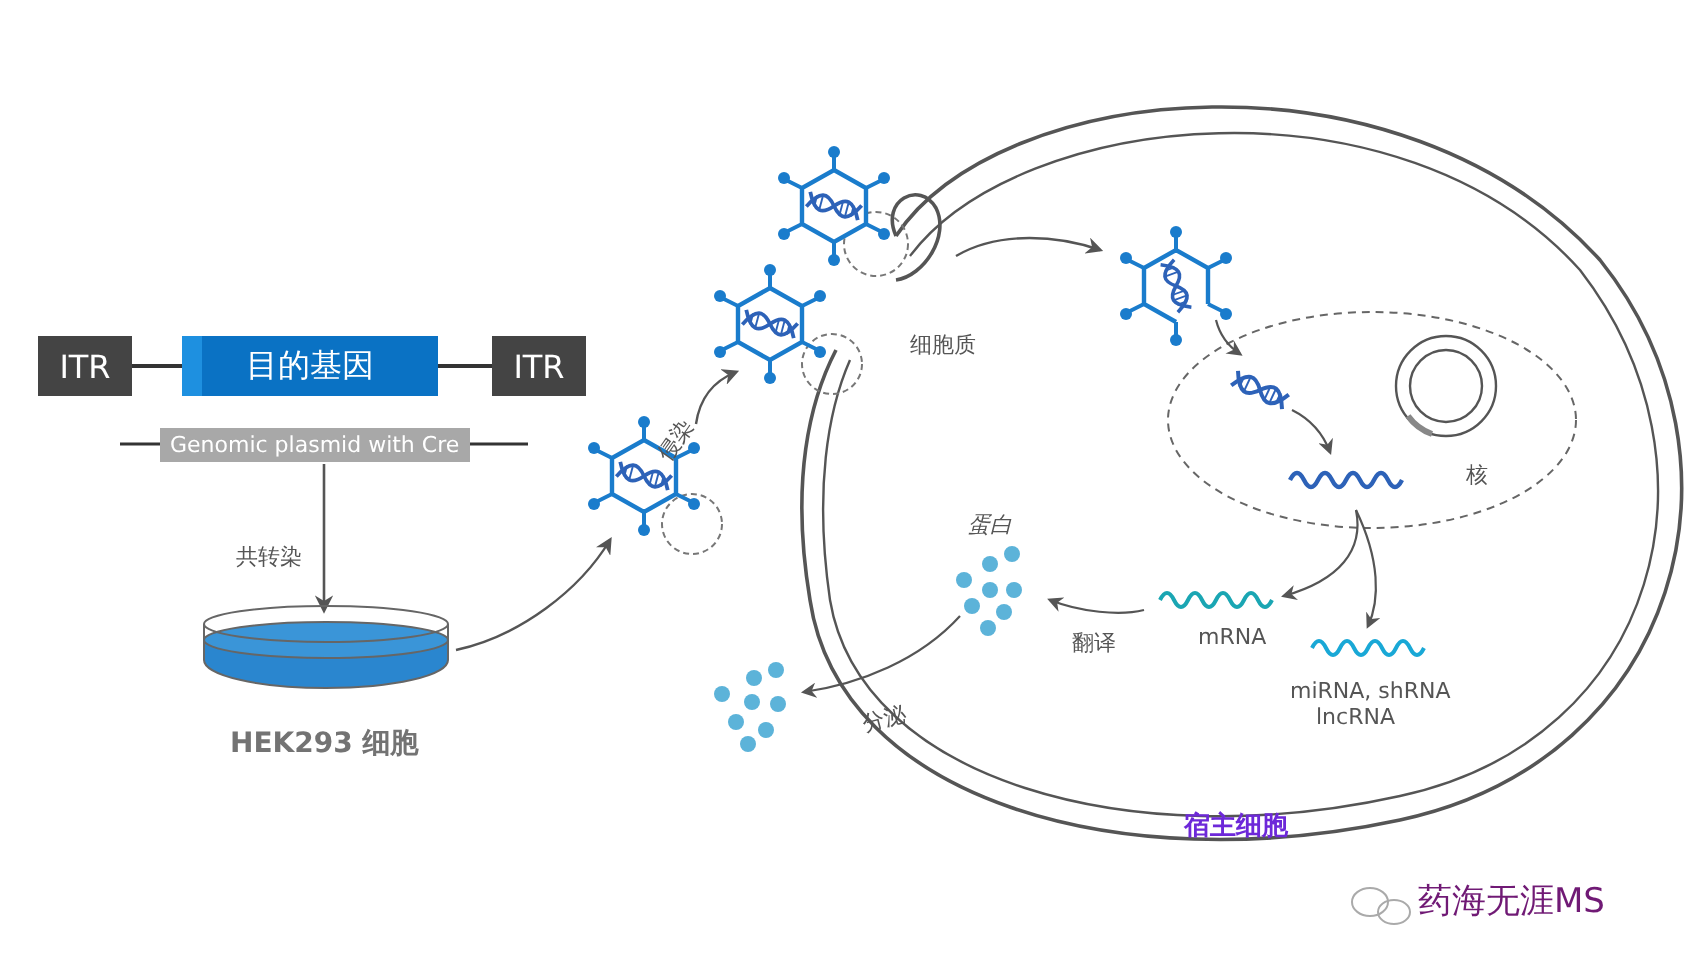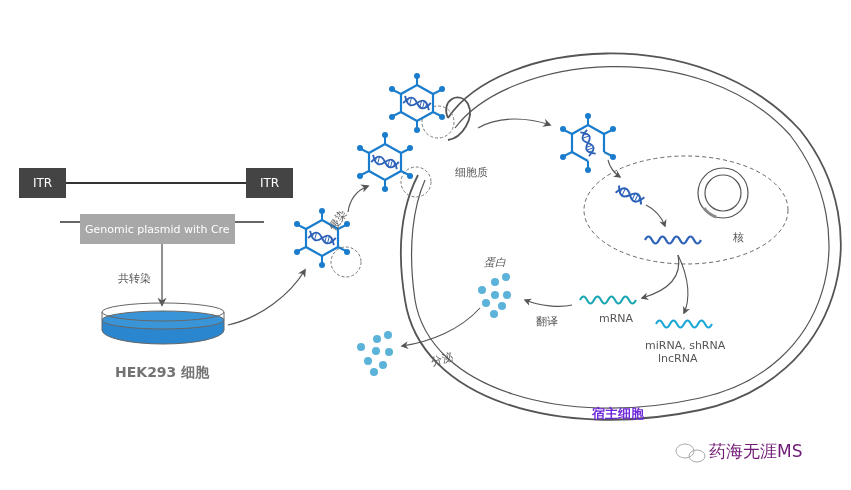--- a/index.html
+++ b/index.html
@@ -1,25 +1,25 @@
 <!DOCTYPE html>
 <html><head>
 <meta charset="utf-8">
 <style>
   html, body { margin: 0; padding: 0; background: #ffffff; }
   body { width: 851px; height: 490px; position: relative; overflow: hidden;
          font-family: "DejaVu Sans", "Liberation Sans", sans-serif; }
   #stage { position: absolute; left: 0; top: 0; width: 851px; height: 490px; }
   .lbl { position: absolute; white-space: nowrap; color: #555; font-size: 11px; line-height: 1; }
   .box { position: absolute; display: flex; align-items: center; justify-content: center;
-         color: #ffffff; font-size: 12px; }
+         color: #ffffff; font-size: 16px; }
   .itr { background: #444444; width: 47px; height: 30px; }
   .gene { background: #0a72c4; width: 128px; height: 30px; }
   .gene::before { content: ""; position: absolute; left: 0; top: 0; width: 10px; height: 100%; background: #1e90e0; }
-  .plasmid { background: #a8a8a8; height: 30px; padding: 0 5px; font-size: 11px; }
+  .plasmid { background: #a8a8a8; height: 17px; padding: 0 5px; font-size: 11px; }
   .rot { transform-origin: left top; }
 </style>
 </head>
 <body>
 
 <div id="stage">
   <svg id="art" width="851" height="490" viewBox="0 0 851 490" style="position:absolute;left:0;top:0;">
     <defs>
       <marker id="arr" viewBox="0 0 10 10" refX="8" refY="5" markerWidth="7" markerHeight="7" orient="auto">
         <path d="M0,0 L10,5 L0,10 L3,5 z" fill="#555"></path>
@@ -154,20 +154,23 @@
 
     <g fill="none" stroke="#aaa" stroke-width="1">
       <ellipse cx="685" cy="451" rx="9" ry="7"></ellipse>
       <ellipse cx="697" cy="456" rx="8" ry="6"></ellipse>
     </g>
   </svg>
 
   <div class="box itr" style="left:19px;top:168px;">
     <span>ITR</span>
   </div>
+  <div class="box gene" style="left:91px;top:168px;">
+    <span style="position:relative">目的基因</span>
+  </div>
   <div class="box itr" style="left:246px;top:168px;">
     <span>ITR</span>
   </div>
   <div class="box plasmid" style="left:80px;top:214px;">
     <span>Genomic plasmid with Cre</span>
   </div>
 
   <div class="lbl" style="left:118px;top:273px;">共转染</div>
   <div class="lbl" style="left:115px;top:365px;font-size:14px;font-weight:bold;color:#737373;">HEK293 细胞</div>
   <div class="lbl rot" style="left:327px;top:226px;transform:rotate(-55deg);">侵染</div>

